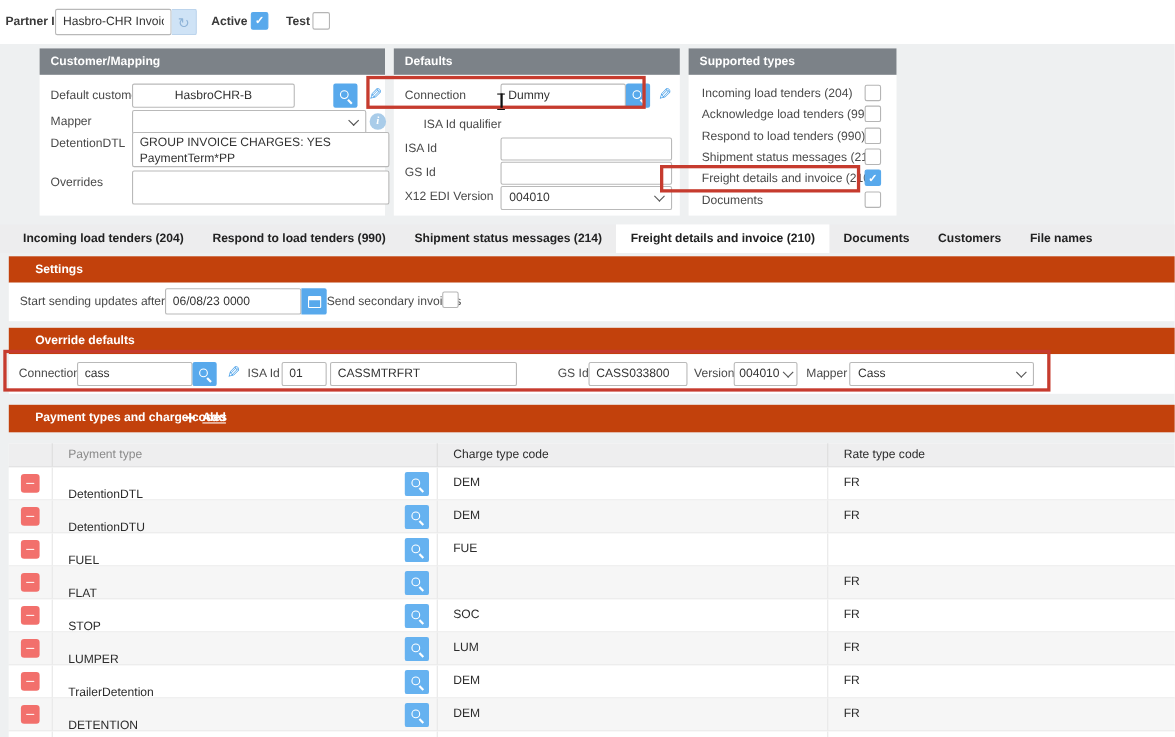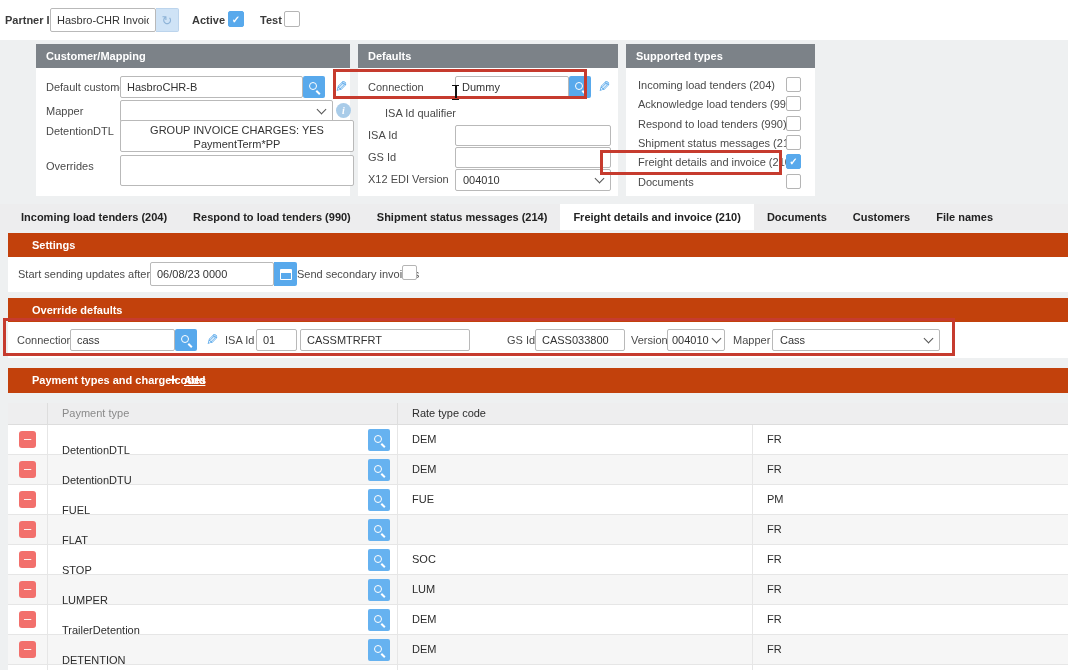--- a/index.html
+++ b/index.html
@@ -91,35 +91,35 @@
   <div class="cb checked abs" style="left:228px; top:11px;">
       <span>✓</span>
     </div>
   <span class="lbl" style="left:260px;">Test</span>
   <div class="cb abs" style="left:284px; top:11px;"></div>
 </div>
 
 <div class="panel" style="left:8px; top:44px; width:314px; height:152px;">
   <div class="panel-header">Customer/Mapping</div>
   <span class="frm-label" style="left:10px; top:37px;">Default customer</span>
-  <input class="txt abs" style="left: 84px; top: 32px; width: 183px; height: 22px;" value="HasbroCHR-B">
+  <input class="txt abs" style="left: 84px; top: 32px; width: 148px; height: 22px; text-align: center;" value="HasbroCHR-B">
   <div class="btn-search abs" style="left:267px; top:32px; width:22px; height:22px;">
       <span class="mag"></span>
     </div>
   <span class="icon-pencil abs" style="left:299px; top:35px;">✎</span>
 
   <span class="frm-label" style="left:10px; top:61px;">Mapper</span>
   <div class="select abs" style="left:84px; top:56px; width:213px; height:22px;">
     <span></span>
     <span class="chev"></span>
   </div>
   <span class="icon-info abs" style="left:300px; top:59px;">i</span>
 
   <span class="frm-label" style="left:10px; top:81px;">DetentionDTL</span>
-  <div class="textarea abs" style="left:84px; top:76px; width:234px; height:32px;text-align:center;">GROUP INVOICE CHARGES: YES
+  <div class="textarea abs" style="left:84px; top:76px; width:234px; height:32px;">GROUP INVOICE CHARGES: YES
 PaymentTerm*PP</div>
 
   <span class="frm-label" style="left:10px; top:116px;">Overrides</span>
   <div class="textarea abs" style="left:84px; top:111px; width:234px; height:31px;"></div>
 </div>
 
 <div class="panel" style="left:330px; top:44px; width:260px; height:152px;">
   <div class="panel-header">Defaults</div>
   <span class="frm-label" style="left:10px; top:37px;">Connection</span>
   <input class="txt abs" style="left: 97px; top: 32px; width: 114px; height: 22px;" value="Dummy">
@@ -216,20 +216,21 @@
 <div class="section-bar" style="top:368px; height:25px; line-height:25px;">
   <span>Payment types and charge codes</span>
   <span class="plus-glyph" style="left:160px; top:0;">+</span>
   <span class="add-link" style="left:176px; top:0;">Add</span>
 </div>
 
 <div class="table">
   <div class="thead">
     <div class="c-del"></div>
     <div class="c-pay" style="padding-left:14px; line-height:21px; display:block;">Payment type</div>
+    <div class="c-charge" style="line-height:21px;">Charge type code</div>
     <div class="c-rate" style="line-height:21px;">Rate type code</div>
   </div>
   <div id="table-body">
       <div class="trow">
         <div class="c-del">
           <div class="btn-minus">–</div>
         </div>
         <div class="c-pay">
           <span class="val">DetentionDTL</span>
           <div class="btn-search">
@@ -256,21 +257,20 @@
         <div class="c-del">
           <div class="btn-minus">–</div>
         </div>
         <div class="c-pay">
           <span class="val">FUEL</span>
           <div class="btn-search">
             <span class="mag"></span>
           </div>
         </div>
         <div class="c-charge">FUE</div>
-        <div class="c-rate">PM</div>
       </div>
       <div class="trow alt">
         <div class="c-del">
           <div class="btn-minus">–</div>
         </div>
         <div class="c-pay">
           <span class="val">FLAT</span>
           <div class="btn-search">
             <span class="mag"></span>
           </div>

